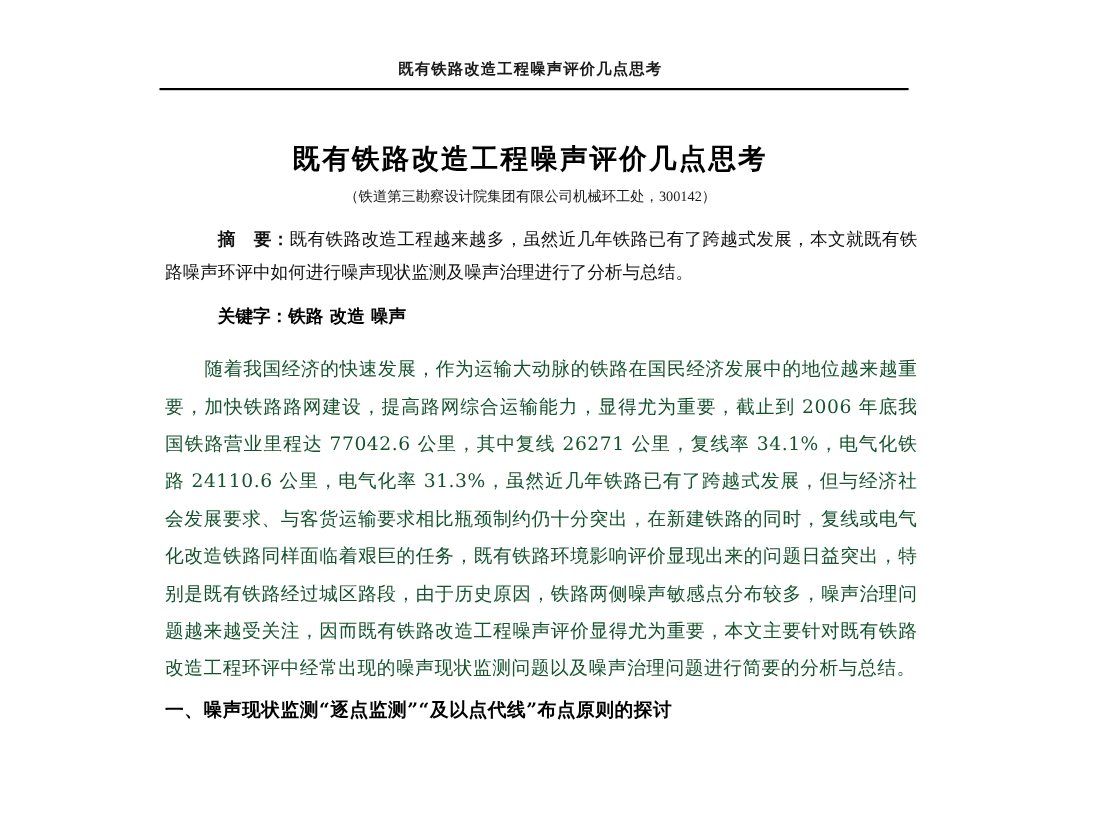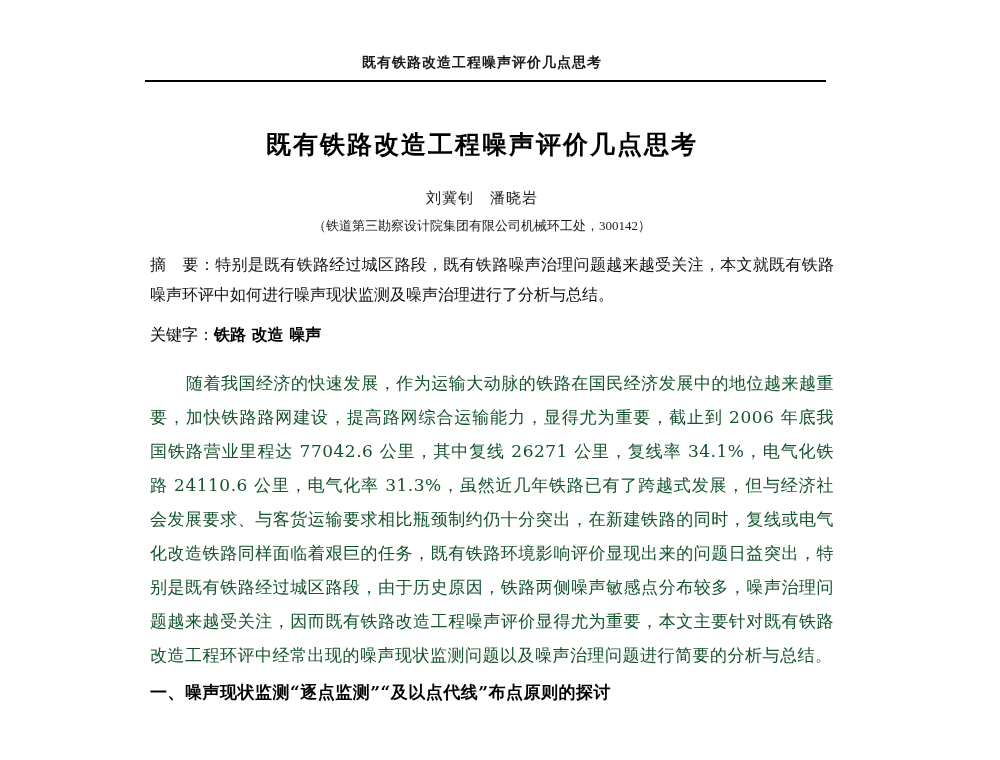--- a/index.html
+++ b/index.html
@@ -54,21 +54,21 @@
     padding-left: 150px;
     padding-right: 130px;
   }
   .abstract {
     margin-top: 15px;
     font-size: 16px;
     line-height: 30px;
     text-align: justify;
     color: #111111;
   }
-  .label { font-weight: normal; }
+  .label { font-weight: bold; margin-left: 48px; }
   .keywords {
     margin-top: 15px;
     font-size: 16px;
     font-weight: bold;
     color: #000000;
   }
   .meta-line {
     margin-top: 31px;
     font-size: 16px;
     font-weight: bold;
@@ -97,28 +97,27 @@
 <body>
 
 <div class="page">
 
   <div class="running-title">既有铁路改造工程噪声评价几点思考</div>
 
   <div class="header-rule"></div>
 
   <h1 class="title">既有铁路改造工程噪声评价几点思考</h1>
 
-  <div class="authors">刘冀钊　潘晓岩</div>
 
   <div class="affiliation">（铁道第三勘察设计院集团有限公司机械环工处，300142）</div>
 
   <div class="content">
 
     <p class="abstract">
-      <span class="label">摘　要：</span><span>特别是既有铁路经过城区路段，既有铁路噪声治理问题越来越受关注，本文就既有铁路噪声环评中如何进行噪声现状监测及噪声治理进行了分析与总结。</span>
+      <span class="label">摘　要：</span><span>既有铁路改造工程越来越多，虽然近几年铁路已有了跨越式发展，本文就既有铁路噪声环评中如何进行噪声现状监测及噪声治理进行了分析与总结。</span>
     </p>
 
     <p class="keywords">
       <span class="label">关键字：</span><span>铁路 改造 噪声</span>
     </p>
 
 
     <p class="body-paragraph">随着我国经济的快速发展，作为运输大动脉的铁路在国民经济发展中的地位越来越重要，加快铁路路网建设，提高路网综合运输能力，显得尤为重要，截止到 2006 年底我国铁路营业里程达 77042.6 公里，其中复线 26271 公里，复线率 34.1%，电气化铁路 24110.6 公里，电气化率 31.3%，虽然近几年铁路已有了跨越式发展，但与经济社会发展要求、与客货运输要求相比瓶颈制约仍十分突出，在新建铁路的同时，复线或电气化改造铁路同样面临着艰巨的任务，既有铁路环境影响评价显现出来的问题日益突出，特别是既有铁路经过城区路段，由于历史原因，铁路两侧噪声敏感点分布较多，噪声治理问题越来越受关注，因而既有铁路改造工程噪声评价显得尤为重要，本文主要针对既有铁路改造工程环评中经常出现的噪声现状监测问题以及噪声治理问题进行简要的分析与总结。</p>
 
     <p class="section-heading">一、噪声现状监测“逐点监测”“及以点代线”布点原则的探讨</p>

